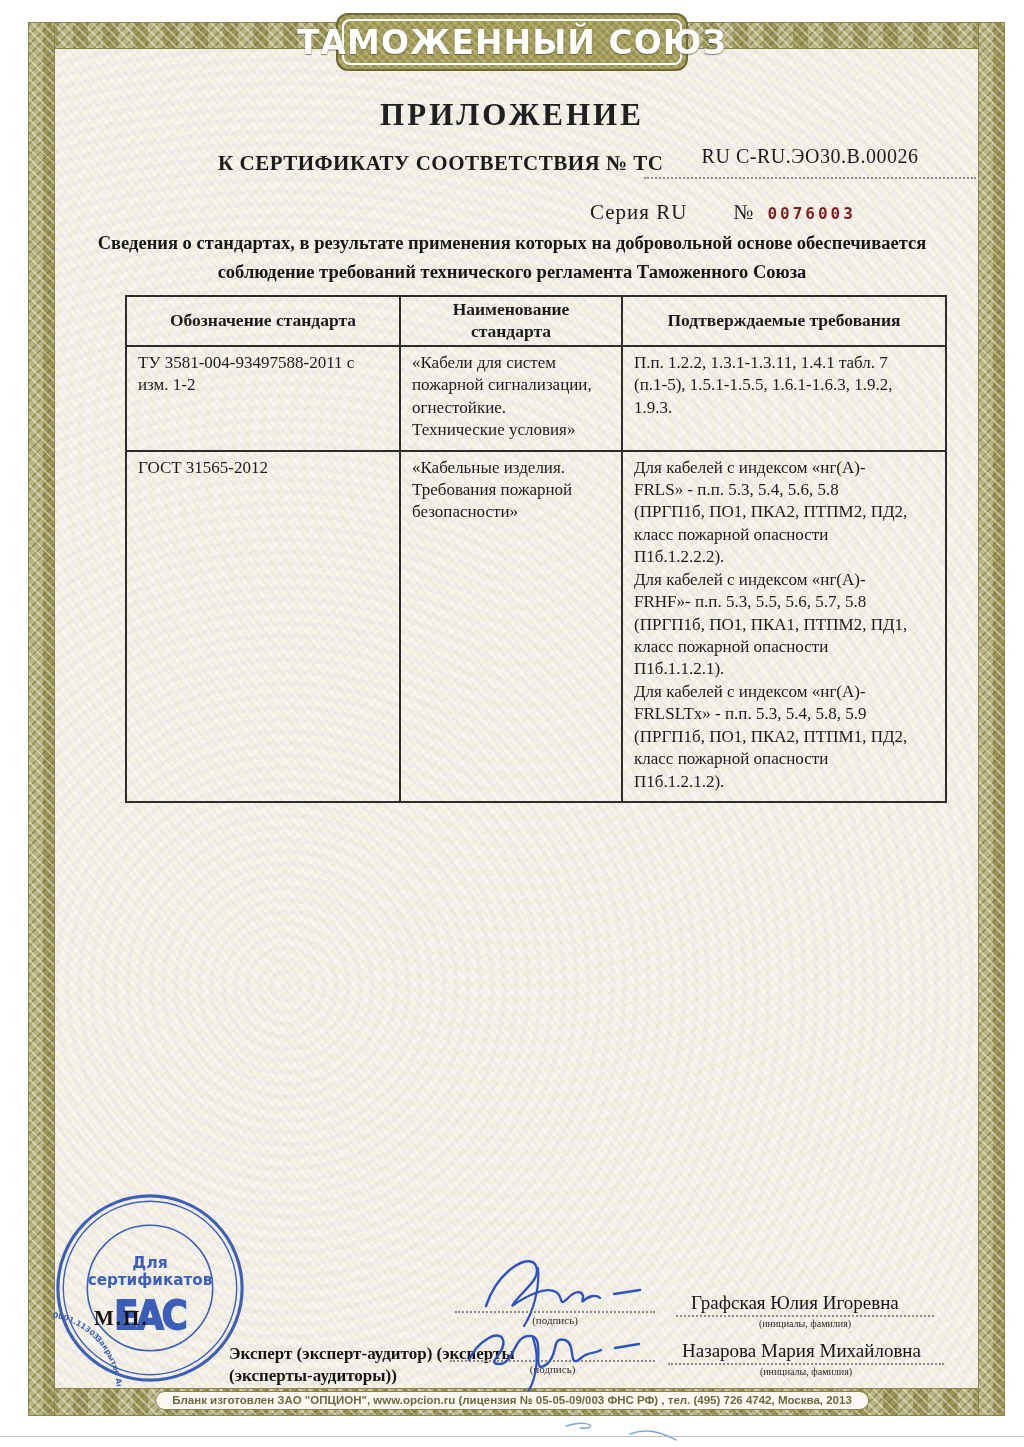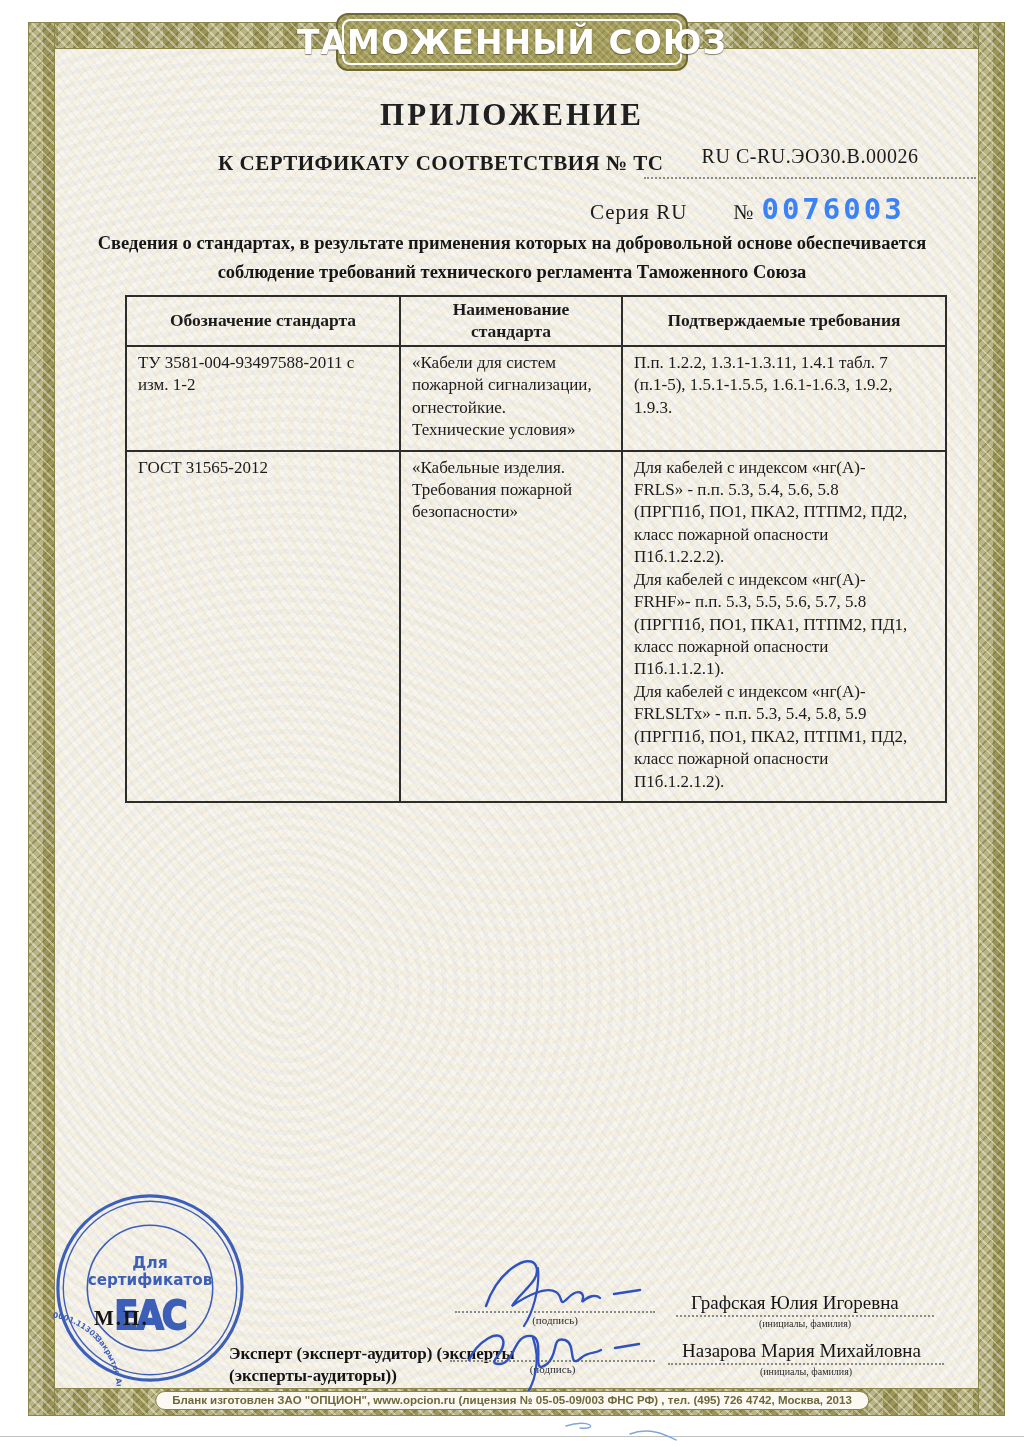--- a/index.html
+++ b/index.html
@@ -66,21 +66,21 @@
   .cert-number{
     position:absolute;left:644px;top:145px;width:332px;text-align:center;
     font-size:20px;font-weight:normal;letter-spacing:.5px;
     border-bottom:2px dotted #8a8a86;padding-bottom:9px;white-space:nowrap;
   }
   .series-row{position:absolute;left:590px;top:184px;display:flex;align-items:baseline;}
   .series-label{font-size:21px;letter-spacing:1px;margin-top:16px;}
   .series-sign{font-size:21px;margin-left:46px;}
   .series-number{
     font-family:"DejaVu Sans Mono", monospace;font-weight:bold;
-    font-size:29px;letter-spacing:3px;color:#3b82f6;margin-left:8px;
+    font-size:16px;letter-spacing:3px;color:#7f1d1d;margin-left:14px;
   }
   .intro{
     position:absolute;left:0;top:229px;width:100%;box-sizing:border-box;
     padding:0 88px;text-align:center;
     font-size:18.5px;font-weight:bold;line-height:1.55;color:#161616;
   }
 
   
   table.standards{
     position:absolute;left:125px;top:295px;width:820px;

